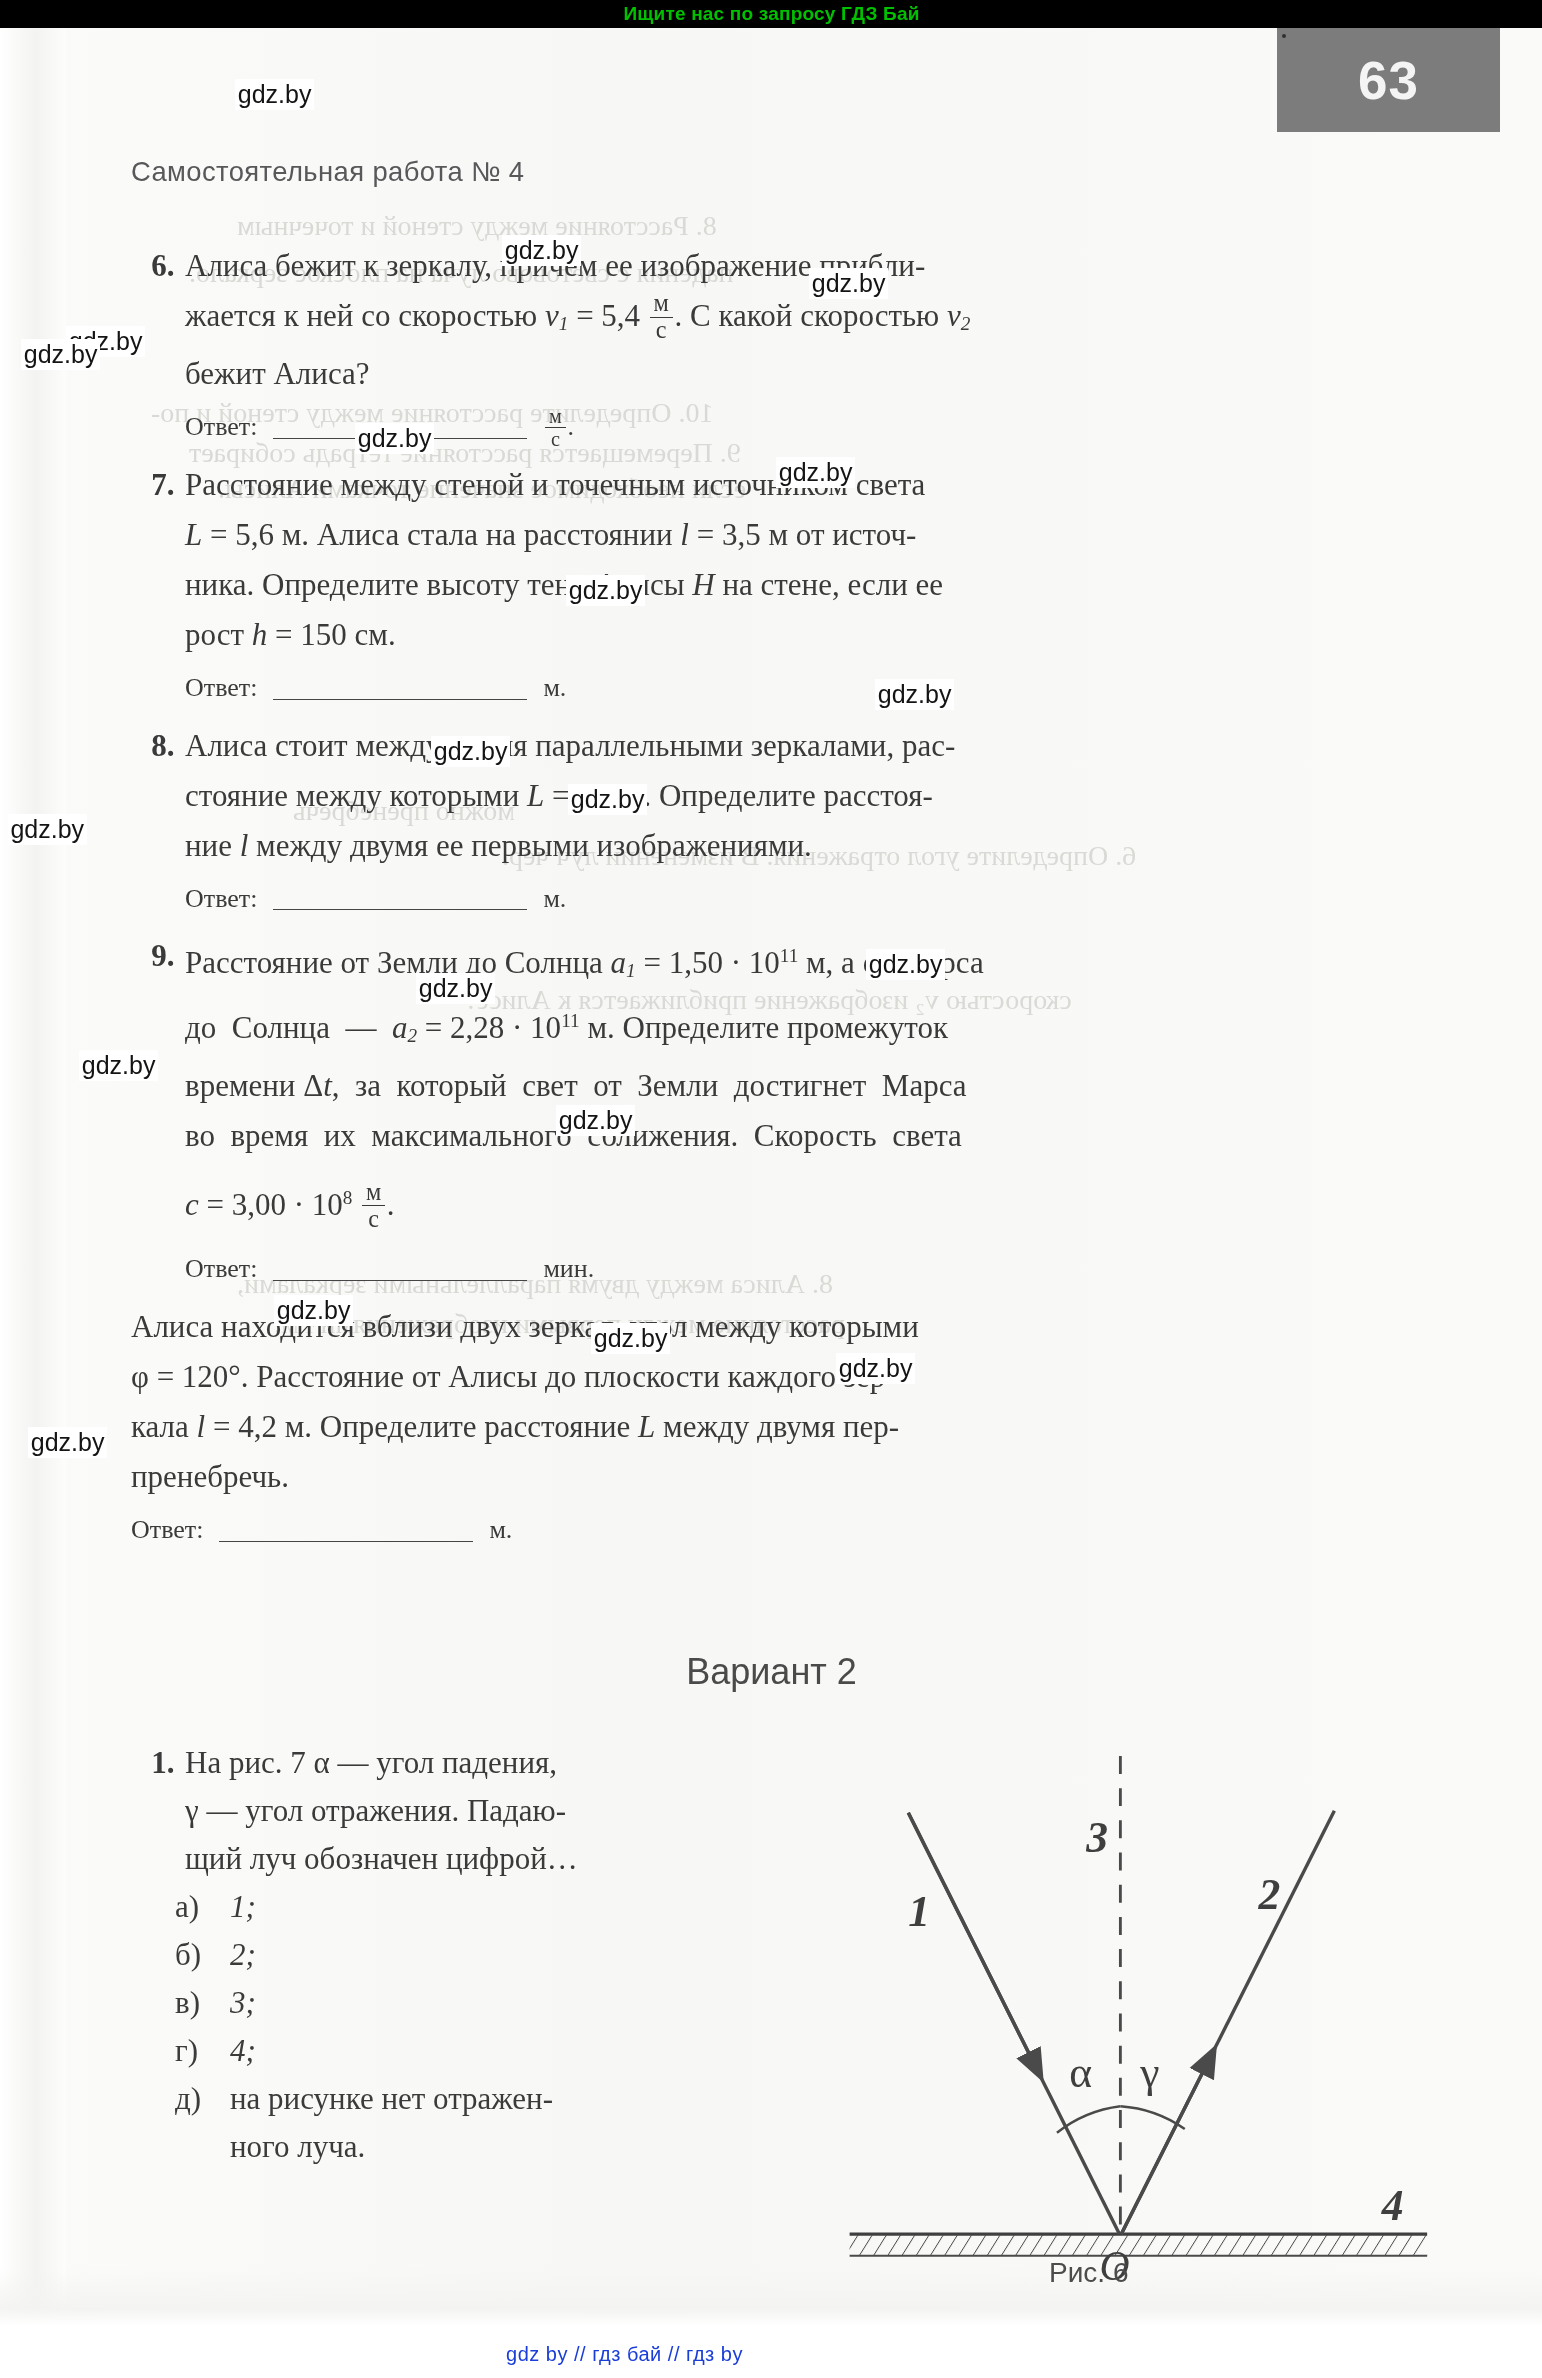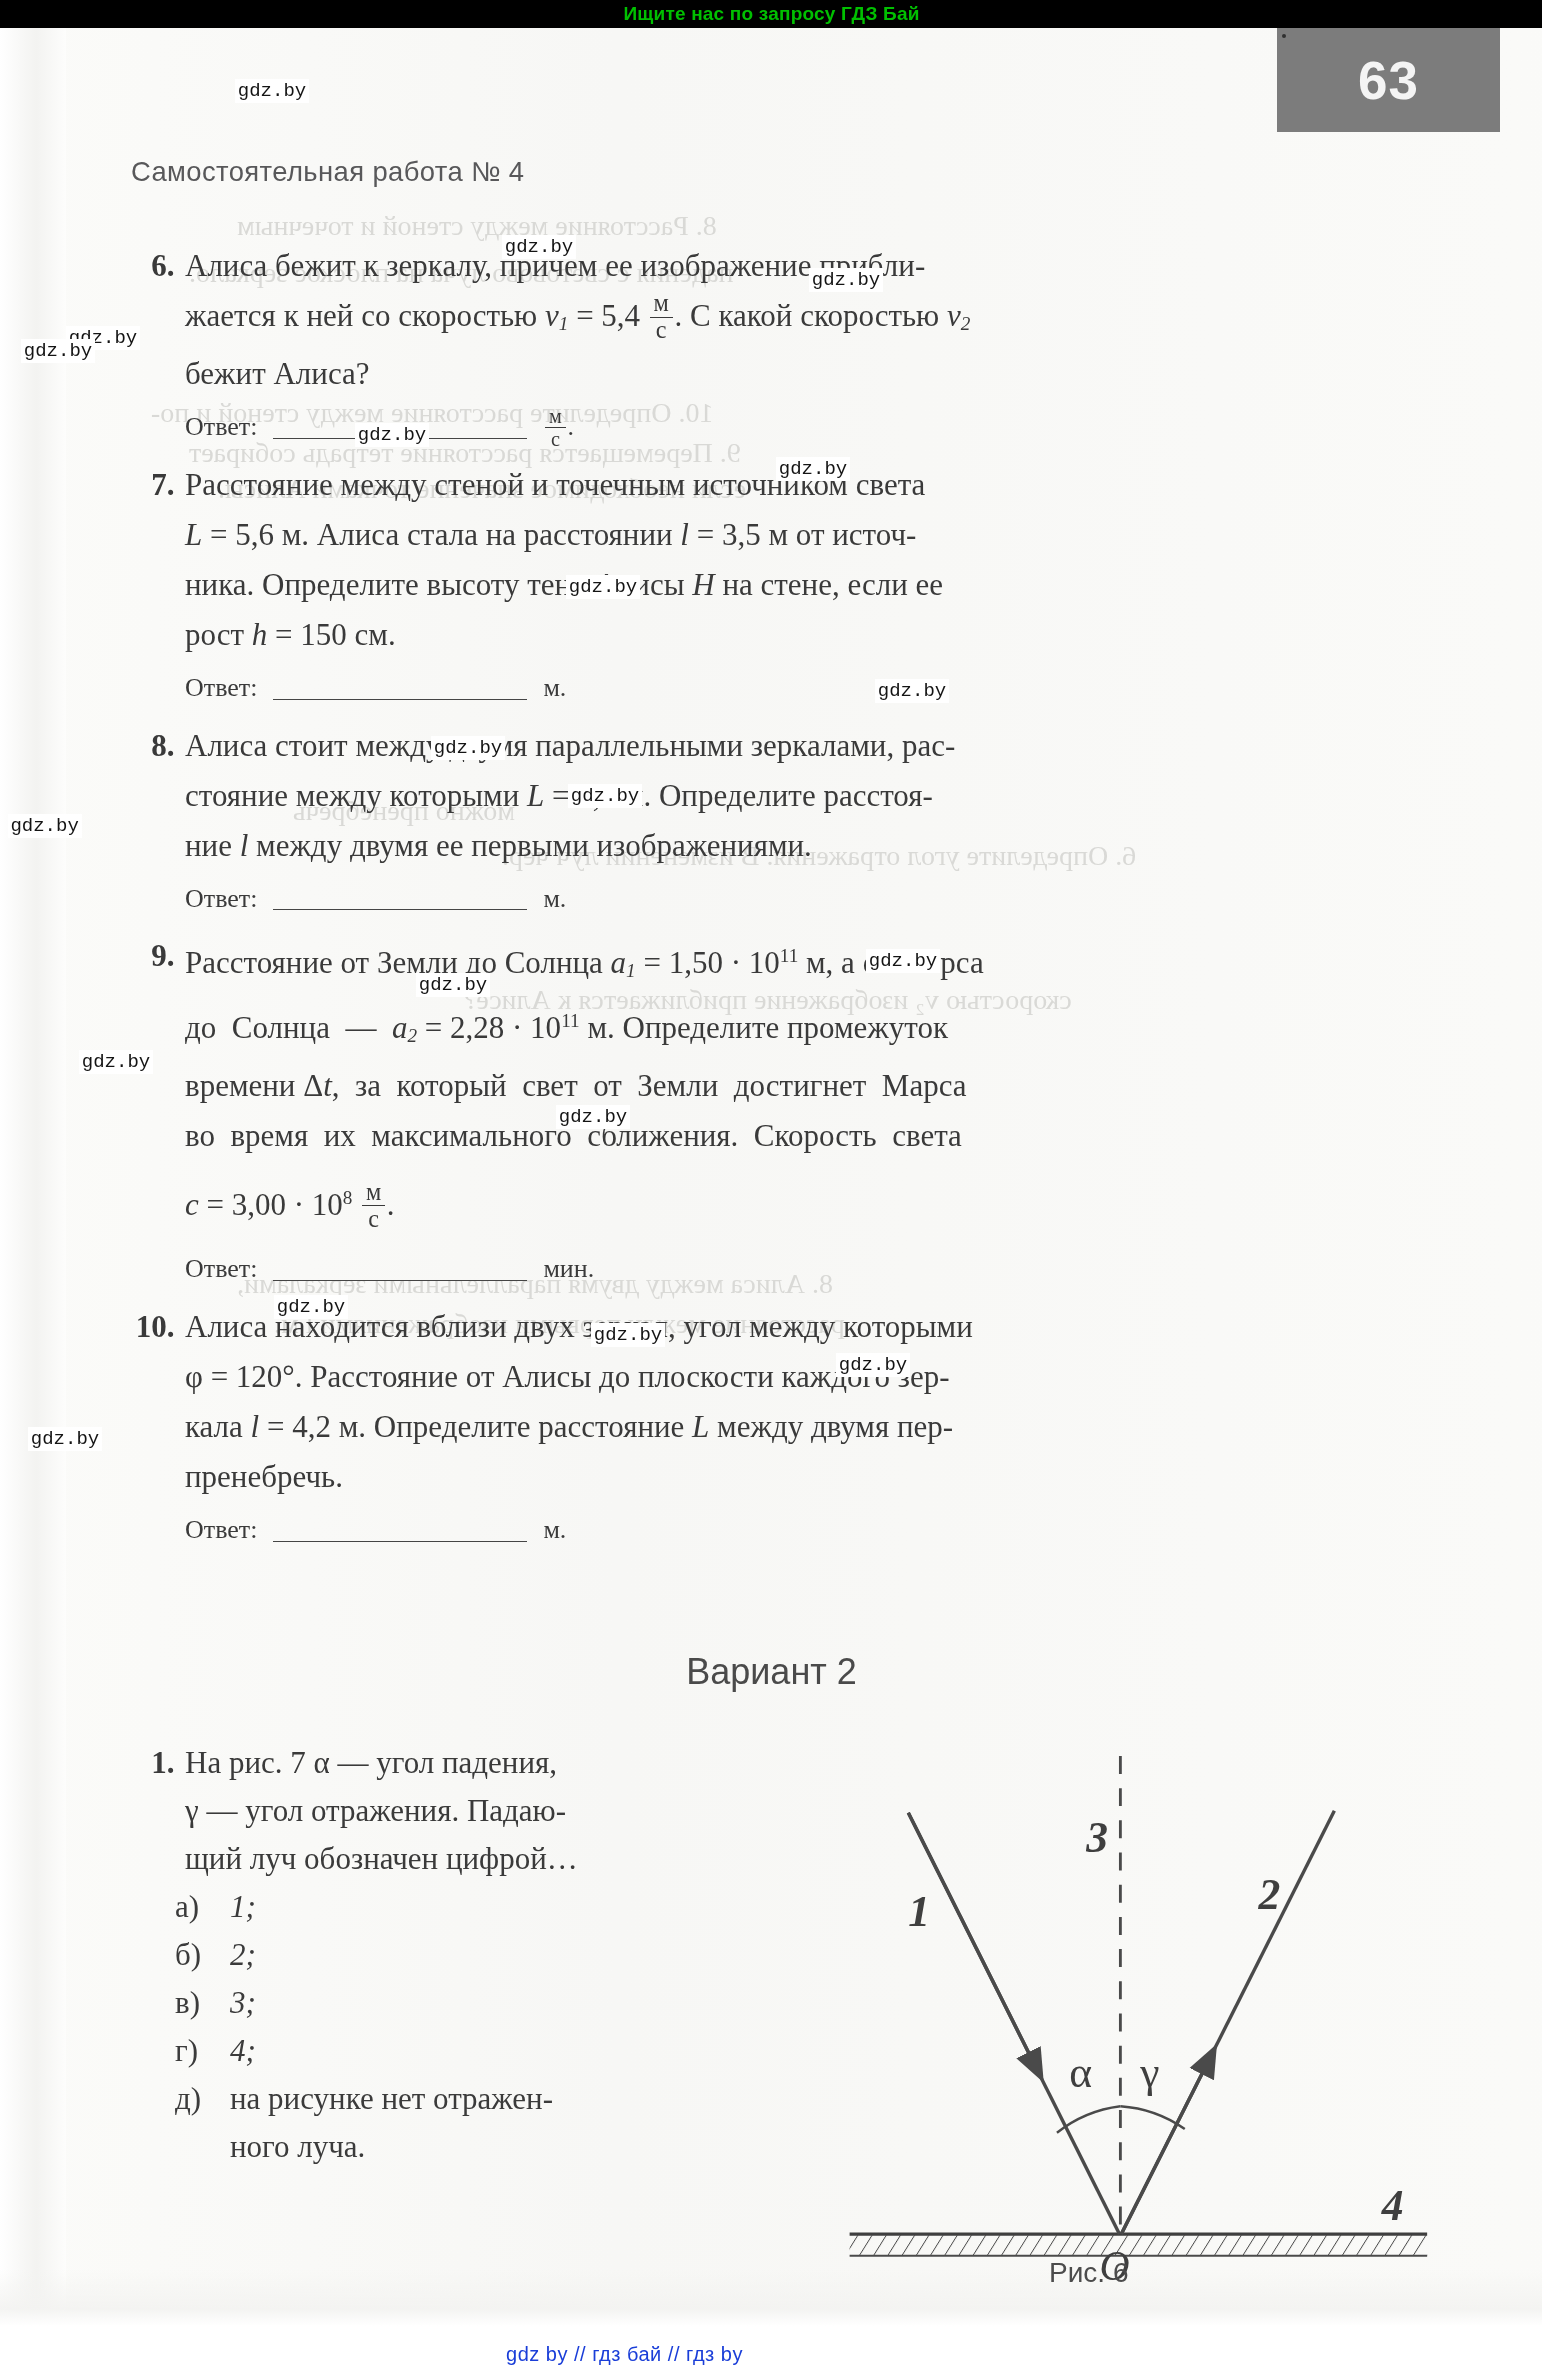--- a/index.html
+++ b/index.html
@@ -124,22 +124,22 @@
     position:absolute;left:842px;top:1737px;width:606px;height:587px;
   }
   #fig-caption{
     position:absolute;left:1049px;top:2257px;
     font-family:"Liberation Sans",sans-serif;
     font-size:28px;color:#4c4c4c;
   }
   
   .wm{
     position:absolute;
-    font-family:Liberation Mono, monospace;
-    font-size:19px;color:#141414;font-weight:500;
+    font-family:Liberation Sans, sans-serif;
+    font-size:25px;color:#141414;font-weight:500;
     background:#ffffff;padding:0.9px 2.8px;
     z-index:6;
   }
   
   .ghost{
     position:absolute;
     font-family:"Liberation Serif",serif;
     color:#d9d9d6;
     transform:scaleX(-1);
     white-space:nowrap;
@@ -230,21 +230,20 @@
       <div class="tline" style="line-height:74px;"><span class="it">c</span> = 3,00 · 10<sup>8</sup> <span class="frac"><span class="num">м</span><span class="den">с</span></span>.</div>
       <div class="ans">
         <span>Ответ:</span>
         <span class="blank" style="width:254px;"></span>
         <span>мин.</span>
       </div>
     </div>
   </div>
 
   <div class="task">
-    <div class="task-num">10.</div>
     <div class="task-body">
       <div class="tline">Алиса находится вблизи двух зеркал, угол между которыми</div>
       <div class="tline">φ = 120°. Расстояние от Алисы до плоскости каждого зер-</div>
       <div class="tline">кала <span class="it">l</span> = 4,2 м. Определите расстояние <span class="it">L</span> между двумя пер-</div>
       <div class="tline">пренебречь.</div>
       <div class="ans">
         <span>Ответ:</span>
         <span class="blank" style="width:254px;"></span>
         <span>м.</span>
       </div>

